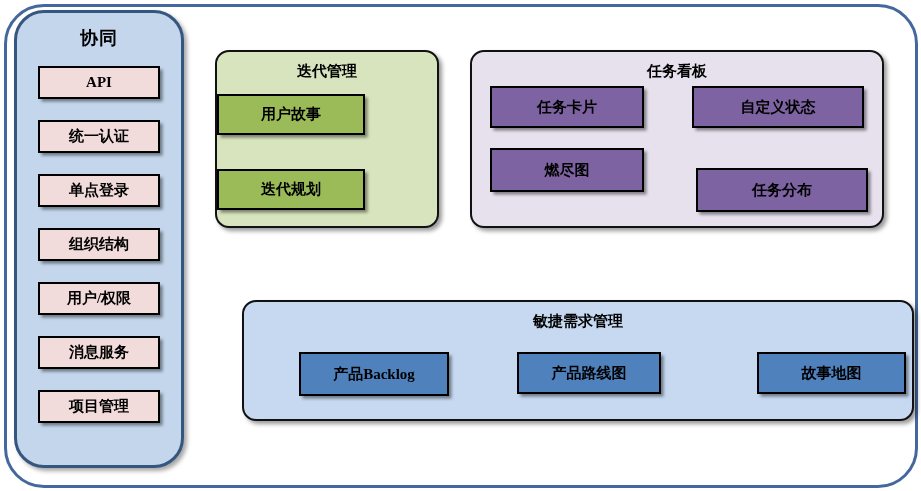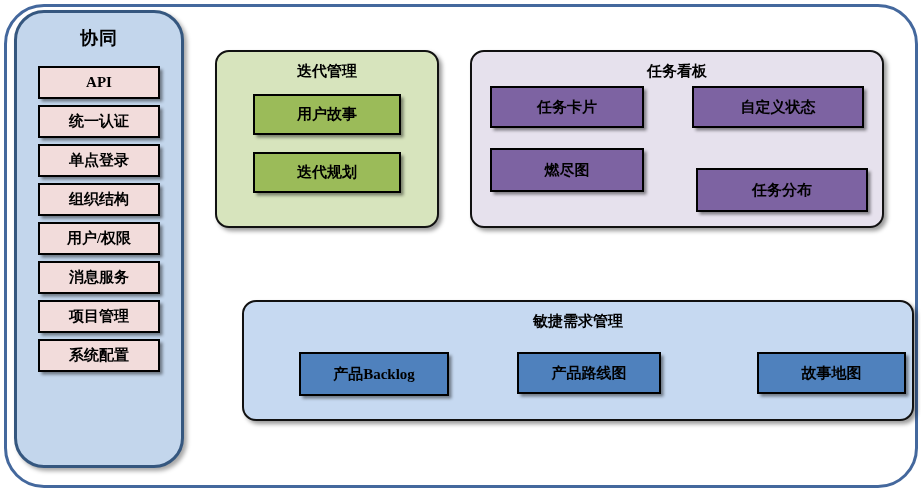--- a/index.html
+++ b/index.html
@@ -17,21 +17,21 @@
   .sidebar{
     position:absolute;left:14px;top:10px;width:164px;height:452px;
     background:#c3d6ec;border:3px solid #35577f;border-radius:30px;
     box-shadow:3px 3px 4px rgba(0,0,0,0.35);
     display:flex;flex-direction:column;align-items:center;
   }
   .sidebar-title{
     margin-top:13px;font-weight:bold;font-size:18px;letter-spacing:1px;
   }
   .sidebar-items{
-    margin-top:16px;display:flex;flex-direction:column;gap:6px;justify-content:center;
+    margin-top:16px;display:flex;flex-direction:column;gap:21px;justify-content:center;
   }
   .box{
     border:2.5px solid #000;
     box-shadow:2.5px 2.5px 3px rgba(0,0,0,0.45);
     display:flex;align-items:center;justify-content:center;
     font-weight:bold;font-size:15px;color:#000;
     font-family:"Liberation Serif","DejaVu Serif",serif;
     box-sizing:border-box;white-space:nowrap;
   }
   .box-pink{width:122px;height:33px;background:#f2dcdb;}
@@ -39,21 +39,21 @@
   .panel{
     position:absolute;border:2.5px solid #111;border-radius:14px;
     box-shadow:3px 3px 4px rgba(0,0,0,0.4);box-sizing:border-box;
   }
   .panel-title{
     text-align:center;font-weight:bold;font-size:15px;margin-top:10px;
     font-family:"Liberation Sans","DejaVu Sans",sans-serif;
   }
   .panel-iteration{left:215px;top:50px;width:224px;height:178px;background:#d7e4bd;}
   .panel-iteration .stack{
-    display:flex;flex-direction:column;align-items:center;gap:17px;margin-top:13px;
+    display:flex;flex-direction:column;gap:34px;margin-top:13px;
   }
   .box-green{width:148px;height:41px;background:#9bbb59;}
   .panel-kanban{left:470px;top:50px;width:414px;height:178px;background:#e6e1ed;}
   .box-purple{position:absolute;background:#7d63a2;}
   .kb1{left:18px;top:34px;width:154px;height:42px;}
   .kb2{left:220px;top:34px;width:172px;height:42px;}
   .kb3{left:18px;top:96px;width:154px;height:44px;}
   .kb4{left:224px;top:116px;width:172px;height:44px;}
   .panel-req{left:214px;top:300px;width:672px;height:121px;background:#c6d9f1;margin-left:28px;}
   .box-blue{position:absolute;background:#4f81bd;}
@@ -69,21 +69,20 @@
 <div class="sidebar">
   <div class="sidebar-title">协同</div>
   <div class="sidebar-items">
     <div class="box box-pink">API</div>
     <div class="box box-pink">统一认证</div>
     <div class="box box-pink">单点登录</div>
     <div class="box box-pink">组织结构</div>
     <div class="box box-pink">用户/权限</div>
     <div class="box box-pink">消息服务</div>
     <div class="box box-pink">项目管理</div>
-    <div class="box box-pink">系统配置</div>
   </div>
 </div>
 
 <div class="panel panel-iteration">
   <div class="panel-title">迭代管理</div>
   <div class="stack">
     <div class="box box-green">用户故事</div>
     <div class="box box-green">迭代规划</div>
   </div>
 </div>

